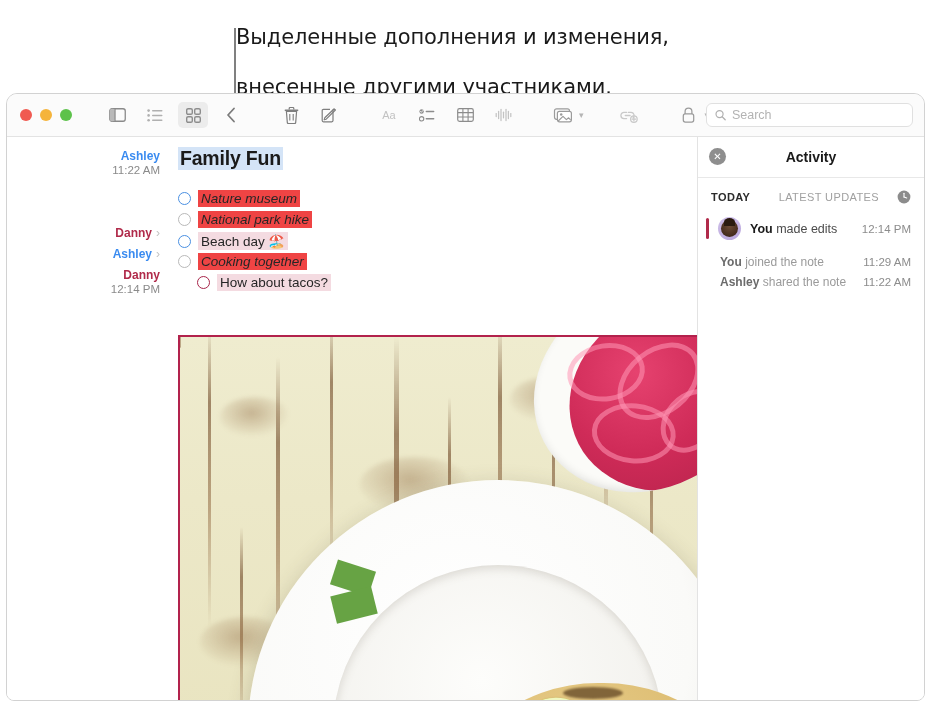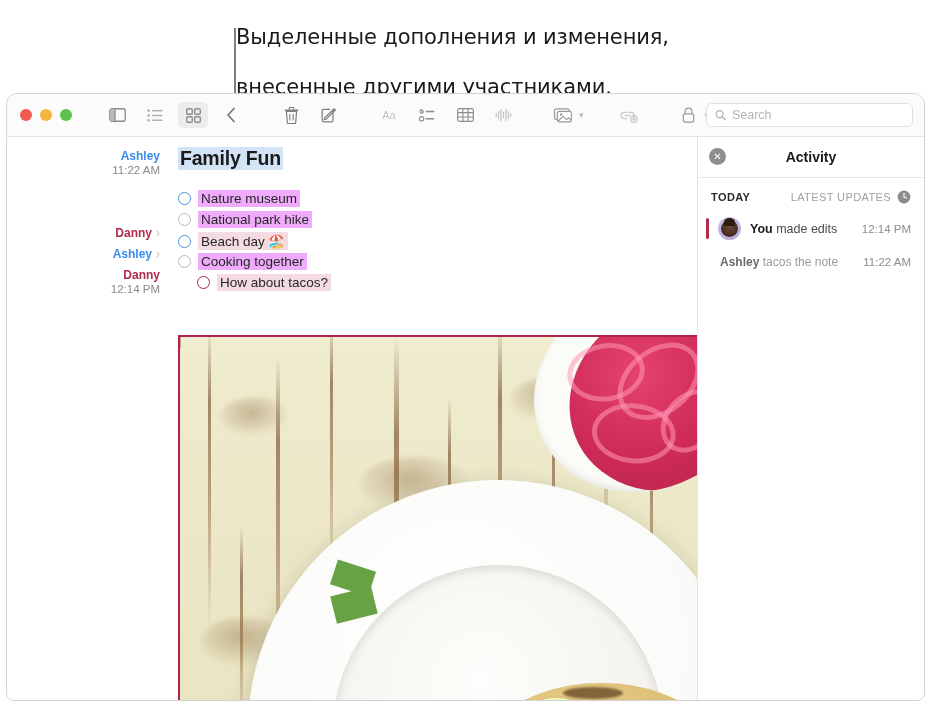--- a/index.html
+++ b/index.html
@@ -100,21 +100,21 @@
 
   .todo {
     position:absolute; left:171px; display:flex; align-items:center; gap:7px;
     font-size:13.5px; color:#262626;
   }
   .todo.indent { left:190px; }
   .circ { width:13px; height:13px; border-radius:50%; border:1.6px solid #b9b9b9; flex:0 0 auto; }
   .circ.blue { border-color:#4a90e2; }
   .circ.crimson { border-color:#a8254a; }
   .todo .txt { padding:1px 3px; }
-  .hl-blue { background:#f0abfc; }
+  .hl-blue { background:#ef4444;font-style:italic; }
   .hl-pink { background:#f4dbe1; }
 
   
   #photo {
     position:absolute; left:171px; top:198px; width:527px; height:410px;
     border:2px solid #b2224c;
     overflow:hidden;
   }
   #photo-inner { position:absolute; inset:0; }
 
@@ -197,21 +197,21 @@
     position:absolute; left:11px; top:11px; width:17px; height:17px;
     border-radius:50%; background:#8e8e8e; color:#fff;
     display:flex; align-items:center; justify-content:center;
     font-size:10px; line-height:1;
   }
   #act-subhead {
     display:flex; align-items:center; justify-content:space-between;
     padding:12px 13px 10px 13px;
   }
   #act-today { font-size:11px; font-weight:bold; color:#2b2b2b; letter-spacing:.4px; }
-  .sub-right { display:flex; align-items:center; gap:6px; }
+  .sub-right { display:flex; align-items:center; gap:18px; }
   #act-latest { font-size:11px; color:#a0a0a0; letter-spacing:.4px; }
   #clock-icon { width:14px; height:14px; flex:0 0 auto; }
 
   .act-row-main {
     display:flex; align-items:center; padding:3px 13px 3px 8px; gap:9px;
   }
   .redbar { width:3px; height:21px; background:#b02a4a; border-radius:2px; flex:0 0 auto; }
   .avatar-wrap {
     width:23px; height:23px; border-radius:50%; flex:0 0 auto;
     background:linear-gradient(150deg,#cfc0e8,#b9a6dd);
@@ -521,22 +521,29 @@
         <div class="act-main-text">
           <b>You</b>
           <span>made edits</span>
         </div>
         <div class="act-time">12:14 PM</div>
       </div>
 
       <div class="act-rows-sub">
         <div class="act-row-sub">
           <div>
+            <b>You</b>
+            <span>joined the note</span>
+          </div>
+          <div class="act-sub-time">11:29 AM</div>
+        </div>
+        <div class="act-row-sub">
+          <div>
             <b>Ashley</b>
-            <span>tacos the note</span>
+            <span>shared the note</span>
           </div>
           <div class="act-sub-time">11:22 AM</div>
         </div>
       </div>
     </div>
 
   </div>
 </div>
 
 </body></html>

